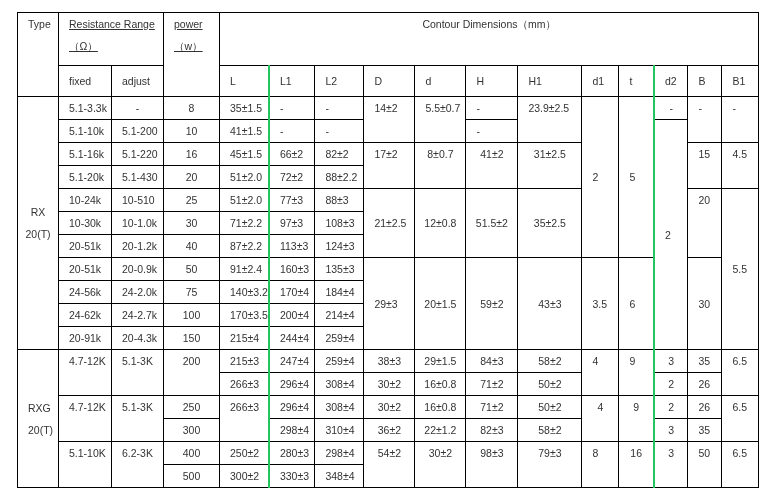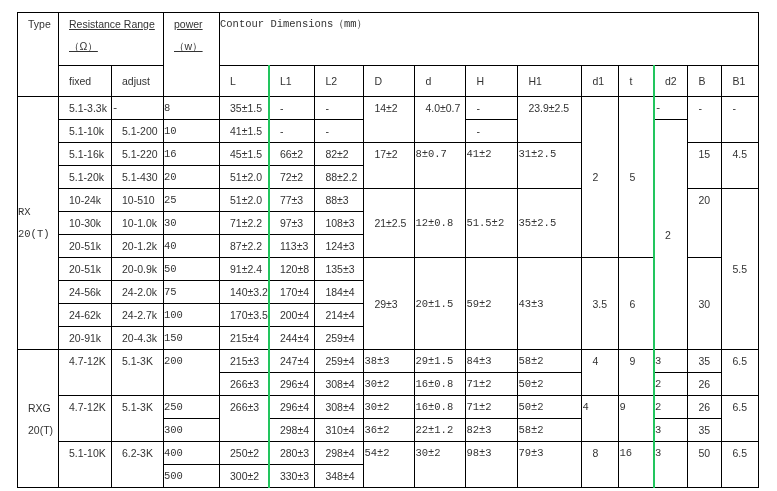--- a/index.html
+++ b/index.html
@@ -2,21 +2,21 @@
 <html><head>
 <meta charset="utf-8">
 <style>
   html, body { margin: 0; padding: 0; background: #ffffff; }
   body { width: 777px; height: 491px; position: relative; overflow: hidden;
          font-family: "Liberation Sans", sans-serif; color: #333; }
   table.spec { position: absolute; left: 17px; top: 12px; border-collapse: collapse;
                table-layout: fixed; font-size: 10.5px; padding-left: 12px; }
   table.spec td { border: 1px solid #000; padding: 0 0 0 10px; vertical-align: top;
                   line-height: 22px; white-space: nowrap; overflow: hidden; }
-  table.spec td.c { padding-left: 0; font-family: Liberation Mono, monospace; }
+  table.spec td.c { text-align: center; padding-left: 0; }
   table.spec td.mid { vertical-align: middle; }
   table.spec td.thickL { border-left: 2px solid #22c55e; }
   .hdr2 { line-height: 20px; text-decoration: underline; }
 </style>
 </head>
 <body>
 
 <table class="spec">
   <colgroup>
     <col style="width:41px">
@@ -72,21 +72,21 @@
       <div>RX</div>
       <div>20(T)</div>
     </td>
     <td>5.1-3.3k</td>
     <td class="c">-</td>
     <td class="c">8</td>
     <td>35±1.5</td>
     <td class="thickL">-</td>
     <td>-</td>
     <td rowspan="2">14±2</td>
-    <td rowspan="2">4.0±0.7</td>
+    <td rowspan="2">5.5±0.7</td>
     <td>-</td>
     <td rowspan="2">23.9±2.5</td>
     <td rowspan="7" class="mid">2</td>
     <td rowspan="7" class="mid">5</td>
     <td class="c thickL">-</td>
     <td rowspan="2">-</td>
     <td rowspan="2">-</td>
   </tr>
 
   <tr style="height:22px">
@@ -155,21 +155,21 @@
     <td>87±2.2</td>
     <td class="thickL">113±3</td>
     <td>124±3</td>
   </tr>
 
   <tr style="height:22px">
     <td>20-51k</td>
     <td>20-0.9k</td>
     <td class="c">50</td>
     <td>91±2.4</td>
-    <td class="thickL">120±8</td>
+    <td class="thickL">160±3</td>
     <td>135±3</td>
     <td rowspan="4" class="mid">29±3</td>
     <td rowspan="4" class="c mid">20±1.5</td>
     <td rowspan="4" class="c mid">59±2</td>
     <td rowspan="4" class="c mid">43±3</td>
     <td rowspan="4" class="mid">3.5</td>
     <td rowspan="4" class="mid">6</td>
     <td rowspan="4" class="mid">30</td>
   </tr>
 

